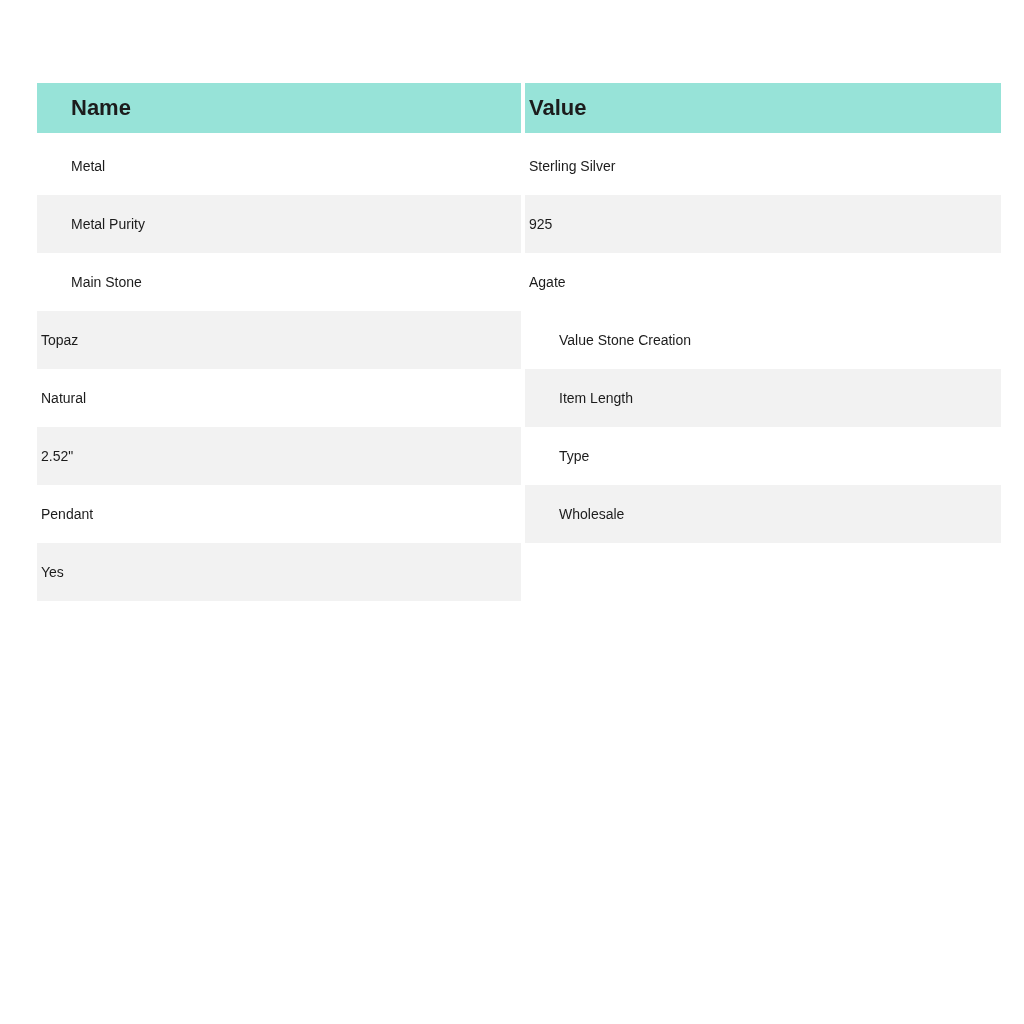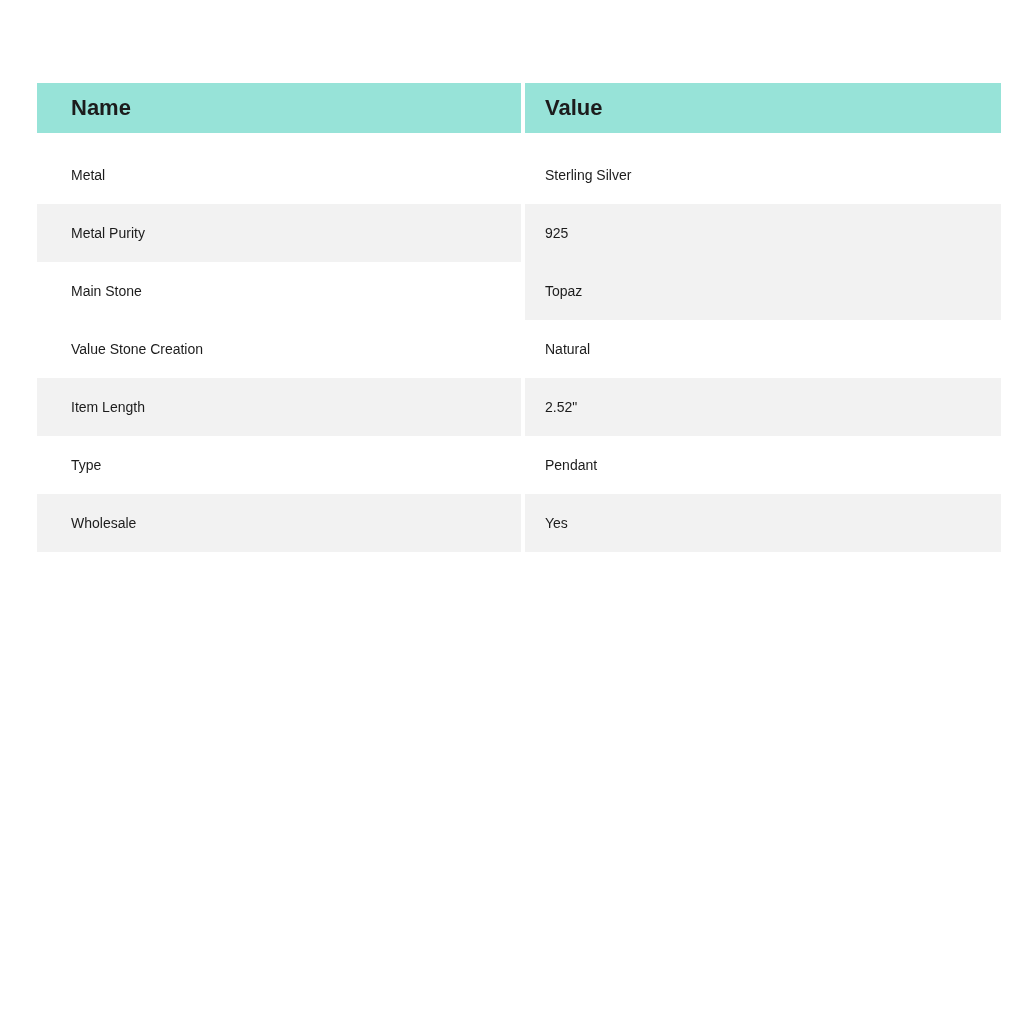--- a/index.html
+++ b/index.html
@@ -30,45 +30,46 @@
   }
   .cell{
     display:flex;
     align-items:center;
     font-size:14px;
     line-height:1;
     background:var(--row-bg);
     height:58px;
   }
   .cell.col1{padding-left:34px;}
-  .cell.col2{padding-left:20px;}
+  .cell.col2{padding-left:4px;}
   .cell.head{
     background:var(--header-bg);
     height:50px;
-    margin-bottom:13px;
+    margin-bottom:4px;
     font-size:22px;
     font-weight:700;
   }
   .cell.alt{background:var(--row-alt-bg);}
 </style>
 </head>
 <body>
 
 <div class="spec-table">
 
   <div class="cell head col1">Name</div>
   <div class="cell head col2">Value</div>
 
   <div class="cell col1">Metal</div>
   <div class="cell col2">Sterling Silver</div>
 
   <div class="cell col1 alt">Metal Purity</div>
   <div class="cell col2 alt">925</div>
 
   <div class="cell col1">Main Stone</div>
+  <div class="cell col2">Agate</div>
 
   <div class="cell col2 alt">Topaz</div>
 
   <div class="cell col1">Value Stone Creation</div>
   <div class="cell col2">Natural</div>
 
   <div class="cell col1 alt">Item Length</div>
   <div class="cell col2 alt">2.52"</div>
 
   <div class="cell col1">Type</div>

